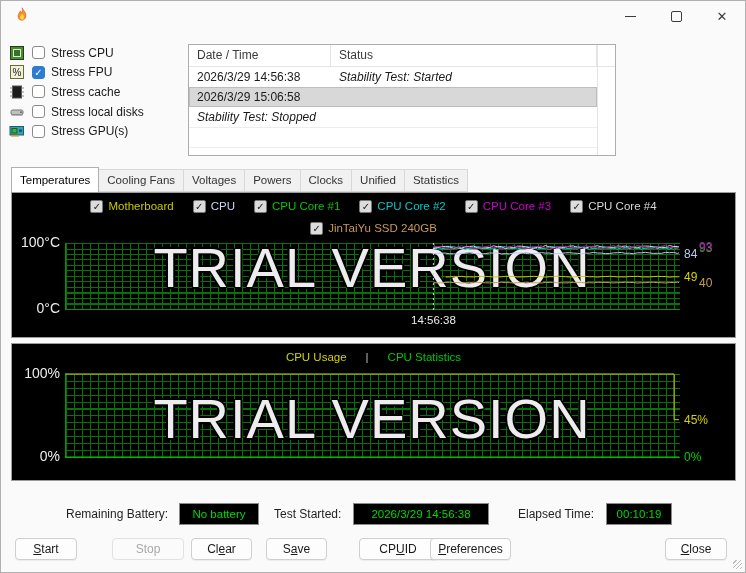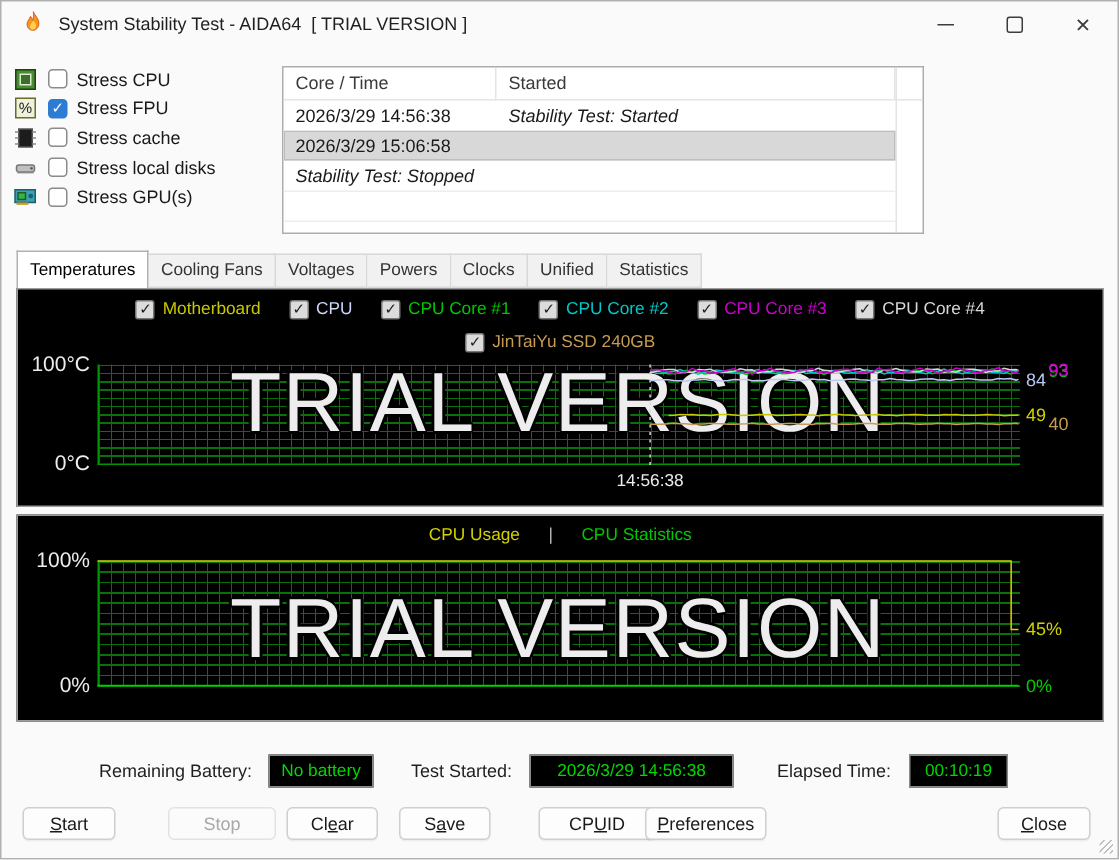--- a/index.html
+++ b/index.html
@@ -80,21 +80,20 @@
 <body>
 
 <div class="window">
   <div class="titlebar">
     <span class="appicon">
       <svg width="16" height="16" viewBox="0 0 16 16">
         <path d="M8.2 0.8 C9 3.4 11.7 4.6 11.9 8.3 C12.1 11 10.2 13.2 7.9 13.2 C5.6 13.2 3.8 11.3 4.1 8.7 C4.3 6.8 5.7 5.7 6.3 3.9 C7 4.8 7.5 5.5 7.7 6.4 C8.5 4.9 8.6 2.8 8.2 0.8 Z" fill="#f7941d" stroke="#d9531e" stroke-width="0.6"></path>
         <path d="M8 6.8 C9.1 8 10.1 8.6 10 10.3 C9.9 11.8 9 12.7 7.9 12.7 C6.8 12.7 6 11.8 6 10.6 C6 9.3 7.3 8.3 8 6.8 Z" fill="#ffd34d"></path>
       </svg>
     </span>
-    <span class="title">System Stability Test - AIDA64  [ TRIAL VERSION ]</span>
     <div class="wincontrols" id="wincontrols">
         <div class="wc">
           <span class="min-glyph"></span>
         </div>
         <div class="wc">
           <span class="max-glyph"></span>
         </div>
         <div class="wc">
           <span class="close-glyph">✕</span>
         </div>
@@ -150,22 +149,22 @@
             <circle cx="11.5" cy="7.7" r="1.6" fill="#1a5f70"></circle>
           </svg></span>
         <span class="cb"></span>
         <span>Stress GPU(s)</span>
       </div>
     </div>
 
   <div class="log-table" id="log-table">
     <div class="lt-vline"></div>
   <div class="lt-header">
-        <div class="h1">Core / Time</div>
-        <div class="h2">Started</div>
+        <div class="h1">Date / Time</div>
+        <div class="h2">Status</div>
       </div>
       <div class="lt-row">
         <div class="c1">2026/3/29 14:56:38</div>
         <div class="c2">Stability Test: Started</div>
       </div>
       <div class="lt-row selected">
         <div class="c1">2026/3/29 15:06:58</div>
         <div class="c2">Stability Test: Stopped</div>
       </div>
       <div class="lt-empty"></div>
@@ -249,21 +248,21 @@
       <svg class="chart-svg" width="723" height="136" viewBox="0 0 723 136">
         <polyline points="53.0,30.0 57.0,30.0 61.0,30.0 65.0,30.0 69.0,30.0 73.0,30.0 77.0,30.0 81.0,30.0 85.0,30.0 89.0,30.0 93.0,30.0 97.0,30.0 101.0,30.0 105.0,30.0 109.0,30.0 113.0,30.0 117.0,30.0 121.0,30.0 125.0,30.0 129.0,30.0 133.0,30.0 137.0,30.0 141.0,30.0 145.0,30.0 149.0,30.0 153.0,30.0 157.0,30.0 161.0,30.0 165.0,30.0 169.0,30.0 173.0,30.0 177.0,30.0 181.0,30.0 185.0,30.0 189.0,30.0 193.0,30.0 197.0,30.0 201.0,30.0 205.0,30.0 209.0,30.0 213.0,30.0 217.0,30.0 221.0,30.0 225.0,30.0 229.0,30.0 233.0,30.0 237.0,30.0 241.0,30.0 245.0,30.0 249.0,30.0 253.0,30.0 257.0,30.0 261.0,30.0 265.0,30.0 269.0,30.0 273.0,30.0 277.0,30.0 281.0,30.0 285.0,30.0 289.0,30.0 293.0,30.0 297.0,30.0 301.0,30.0 305.0,30.0 309.0,30.0 313.0,30.0 317.0,30.0 321.0,30.0 325.0,30.0 329.0,30.0 333.0,30.0 337.0,30.0 341.0,30.0 345.0,30.0 349.0,30.0 353.0,30.0 357.0,30.0 361.0,30.0 365.0,30.0 369.0,30.0 373.0,30.0 377.0,30.0 381.0,30.0 385.0,30.0 389.0,30.0 393.0,30.0 397.0,30.0 401.0,30.0 405.0,30.0 409.0,30.0 413.0,30.0 417.0,30.0 421.0,30.0 425.0,30.0 429.0,30.0 433.0,30.0 437.0,30.0 441.0,30.0 445.0,30.0 449.0,30.0 453.0,30.0 457.0,30.0 461.0,30.0 465.0,30.0 469.0,30.0 473.0,30.0 477.0,30.0 481.0,30.0 485.0,30.0 489.0,30.0 493.0,30.0 497.0,30.0 501.0,30.0 505.0,30.0 509.0,30.0 513.0,30.0 517.0,30.0 521.0,30.0 525.0,30.0 529.0,30.0 533.0,30.0 537.0,30.0 541.0,30.0 545.0,30.0 549.0,30.0 553.0,30.0 557.0,30.0 561.0,30.0 565.0,30.0 569.0,30.0 573.0,30.0 577.0,30.0 581.0,30.0 585.0,30.0 589.0,30.0 593.0,30.0 597.0,30.0 601.0,30.0 605.0,30.0 609.0,30.0 613.0,30.0 617.0,30.0 621.0,30.0 625.0,30.0 629.0,30.0 633.0,30.0 637.0,30.0 641.0,30.0 645.0,30.0 649.0,30.0 653.0,30.0 657.0,30.0 661.0,30.0 662.088,30 662.088,30 662.088,75.65 662.1,75.7 666.1,75.7 667,75.65" fill="none" stroke="#d2d200" stroke-width="1"></polyline>
         <polyline points="53.0,113.0 57.0,113.0 61.0,113.0 65.0,113.0 69.0,113.0 73.0,113.0 77.0,113.0 81.0,113.0 85.0,113.0 89.0,113.0 93.0,113.0 97.0,113.0 101.0,113.0 105.0,113.0 109.0,113.0 113.0,113.0 117.0,113.0 121.0,113.0 125.0,113.0 129.0,113.0 133.0,113.0 137.0,113.0 141.0,113.0 145.0,113.0 149.0,113.0 153.0,113.0 157.0,113.0 161.0,113.0 165.0,113.0 169.0,113.0 173.0,113.0 177.0,113.0 181.0,113.0 185.0,113.0 189.0,113.0 193.0,113.0 197.0,113.0 201.0,113.0 205.0,113.0 209.0,113.0 213.0,113.0 217.0,113.0 221.0,113.0 225.0,113.0 229.0,113.0 233.0,113.0 237.0,113.0 241.0,113.0 245.0,113.0 249.0,113.0 253.0,113.0 257.0,113.0 261.0,113.0 265.0,113.0 269.0,113.0 273.0,113.0 277.0,113.0 281.0,113.0 285.0,113.0 289.0,113.0 293.0,113.0 297.0,113.0 301.0,113.0 305.0,113.0 309.0,113.0 313.0,113.0 317.0,113.0 321.0,113.0 325.0,113.0 329.0,113.0 333.0,113.0 337.0,113.0 341.0,113.0 345.0,113.0 349.0,113.0 353.0,113.0 357.0,113.0 361.0,113.0 365.0,113.0 369.0,113.0 373.0,113.0 377.0,113.0 381.0,113.0 385.0,113.0 389.0,113.0 393.0,113.0 397.0,113.0 401.0,113.0 405.0,113.0 409.0,113.0 413.0,113.0 417.0,113.0 421.0,113.0 425.0,113.0 429.0,113.0 433.0,113.0 437.0,113.0 441.0,113.0 445.0,113.0 449.0,113.0 453.0,113.0 457.0,113.0 461.0,113.0 465.0,113.0 469.0,113.0 473.0,113.0 477.0,113.0 481.0,113.0 485.0,113.0 489.0,113.0 493.0,113.0 497.0,113.0 501.0,113.0 505.0,113.0 509.0,113.0 513.0,113.0 517.0,113.0 521.0,113.0 525.0,113.0 529.0,113.0 533.0,113.0 537.0,113.0 541.0,113.0 545.0,113.0 549.0,113.0 553.0,113.0 557.0,113.0 561.0,113.0 565.0,113.0 569.0,113.0 573.0,113.0 577.0,113.0 581.0,113.0 585.0,113.0 589.0,113.0 593.0,113.0 597.0,113.0 601.0,113.0 605.0,113.0 609.0,113.0 613.0,113.0 617.0,113.0 621.0,113.0 625.0,113.0 629.0,113.0 633.0,113.0 637.0,113.0 641.0,113.0 645.0,113.0 649.0,113.0 653.0,113.0 657.0,113.0 661.0,113.0 665.0,113.0 667,113" fill="none" stroke="#00d000" stroke-width="1"></polyline>
         <text x="672" y="79.65" fill="#d2d200" font-size="12" font-family="Liberation Sans, sans-serif">45%</text>
         <text x="672" y="117" fill="#00d000" font-size="12" font-family="Liberation Sans, sans-serif">0%</text>
       </svg>
     </div>
 
   <div id="statusrow">
       <div class="status-label" style="left: 65px;">Remaining Battery:</div>
-      <div class="status-box" style="left: 178px; width: 70px; color: rgb(0, 216, 0);">
+      <div class="status-box" style="left: 178px; width: 80px; color: rgb(0, 216, 0);">
         <span>No battery</span>
       </div>
       <div class="status-label" style="left: 273px;">Test Started:</div>
       <div class="status-box" style="left: 352px; width: 136px; color: rgb(0, 216, 0);">
         <span>2026/3/29 14:56:38</span>
       </div>
       <div class="status-label" style="left: 517px;">Elapsed Time:</div>
       <div class="status-box" style="left: 605px; width: 66px; color: rgb(0, 216, 0);">
         <span>00:10:19</span>
       </div>

